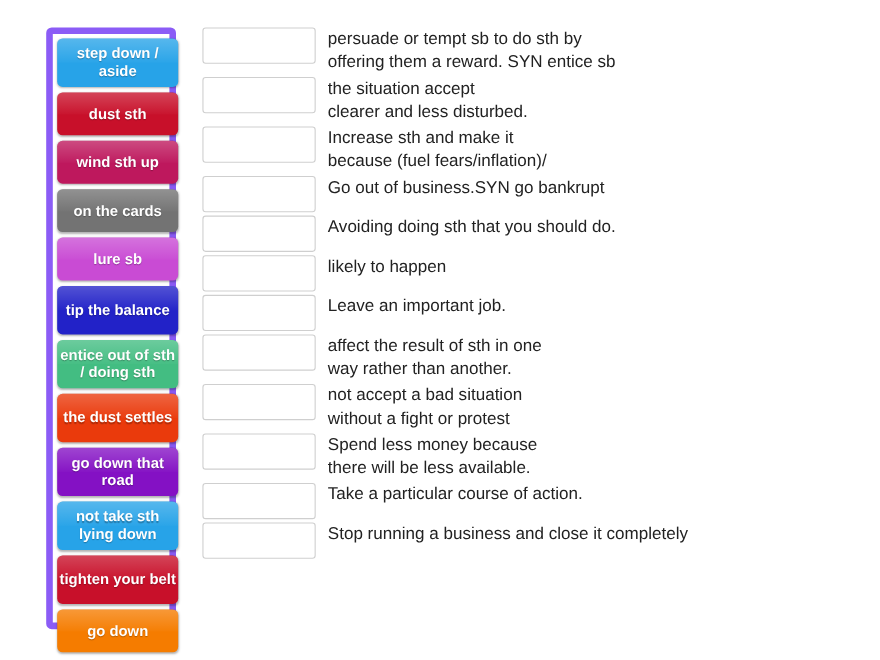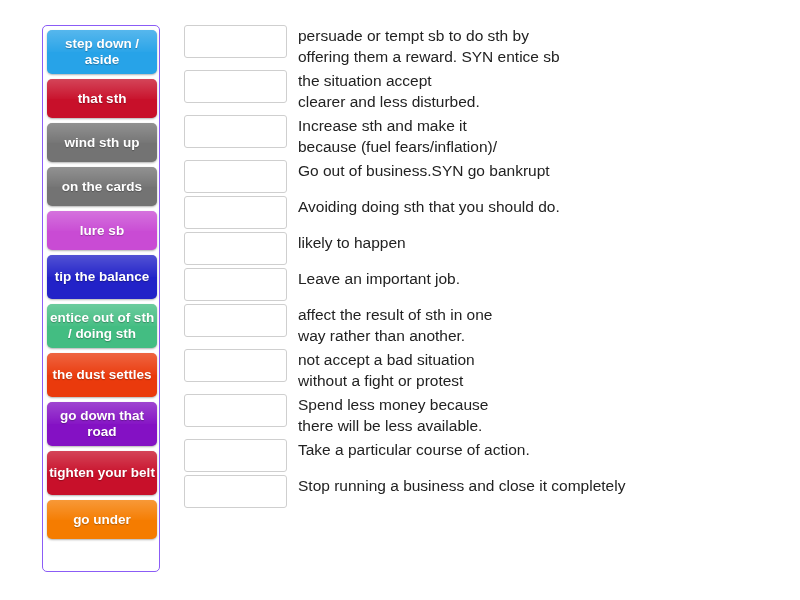--- a/index.html
+++ b/index.html
@@ -20,21 +20,21 @@
   }
 
   
   #tile-tray {
     position: absolute;
     left: 42px;
     top: 25px;
     width: 118px;
     height: 547px;
     background: #ffffff;
-    border: 1px solid #8b5cf6;
+    border: 6px solid #8b5cf6;
     border-radius: 5px;
     box-sizing: border-box;
     padding: 4px 4px;
   }
 
   .tile {
     position: relative;
     width: 110px;
     box-sizing: border-box;
     border-radius: 5px;
@@ -101,23 +101,23 @@
 
 <div id="board">
 
   <div id="tile-tray">
 
   <div class="tile h2" style="background: rgb(39, 163, 232);">
         <span>step down
 / aside</span>
       </div>
       <div class="tile h1" style="background: rgb(200, 16, 42);">
-        <span>that sth</span>
-      </div>
-      <div class="tile h1" style="background: #737373;">
+        <span>dust sth</span>
+      </div>
+      <div class="tile h1" style="background: #be185d;">
         <span>wind sth up</span>
       </div>
       <div class="tile h1" style="background: #737373;">
         <span>on the cards</span>
       </div>
       <div class="tile h1" style="background: rgb(201, 75, 212);">
         <span>lure sb</span>
       </div>
       <div class="tile h2" style="background: rgb(34, 34, 200);">
         <span>tip the
@@ -128,26 +128,30 @@
 sth / doing sth</span>
       </div>
       <div class="tile h2" style="background: rgb(234, 58, 12);">
         <span>the dust
 settles</span>
       </div>
       <div class="tile h2" style="background: rgb(132, 17, 196);">
         <span>go down
 that road</span>
       </div>
+      <div class="tile h2" style="background: rgb(39, 163, 232);">
+        <span>not take sth
+lying down</span>
+      </div>
       <div class="tile h2" style="background: rgb(200, 16, 42);">
         <span>tighten
 your belt</span>
       </div>
       <div class="tile h1" style="background: rgb(245, 124, 0);">
-        <span>go under</span>
+        <span>go down</span>
       </div>
     </div>
 
   <div id="rows">
 
   <div class="row two-line">
         <div class="dropzone"></div>
         <div class="definition">persuade or tempt sb to do sth by
 offering them a reward. SYN entice sb</div>
       </div>

